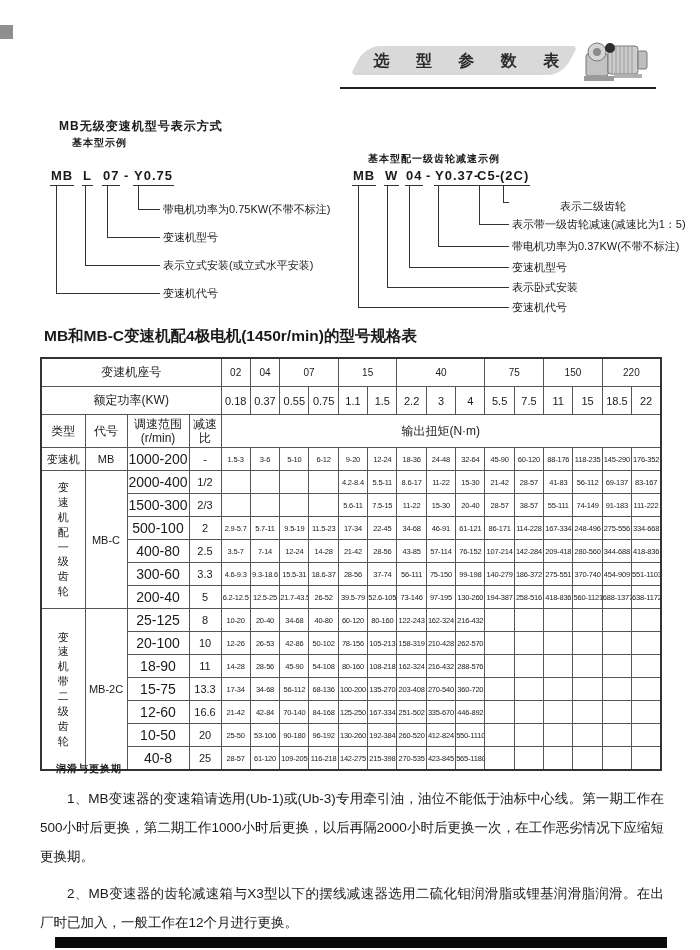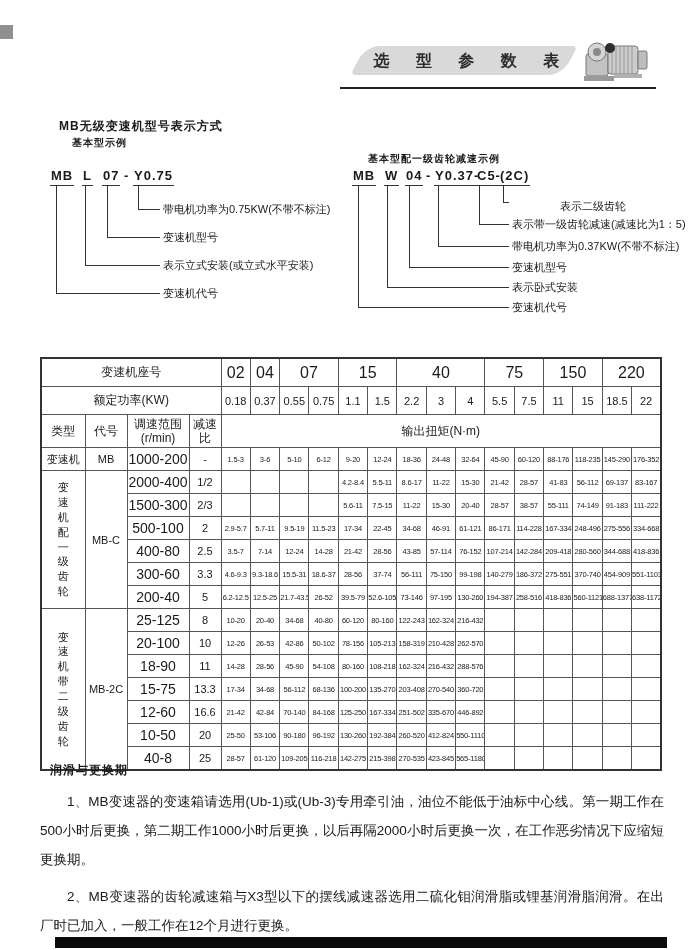--- a/index.html
+++ b/index.html
@@ -27,34 +27,34 @@
   .code.dash{border-bottom:none;}
   .conn{position:absolute;border-left:1px solid #333;border-bottom:1px solid #333;}
   .dlabel{position:absolute;font-size:11px;white-space:nowrap;}
 
   
   #spec-table{position:absolute;left:40px;top:357px;width:622px;border-collapse:collapse;
         table-layout:fixed;border:2px solid #333;}
   #spec-table th,#spec-table td{border:1px solid #555;text-align:center;vertical-align:middle;
         padding:0;font-weight:normal;overflow:hidden;}
   .lab{font-size:12px;height:27px;}
-  .frame{font-size:16px;}
+  .frame{font-size:10px;}
   .pw{font-size:11px;height:27px;}
   .lab2{font-size:12px;height:32px;}
   .pre{white-space:pre-line;line-height:1.2;margin-top:36px;}
   .typ{font-size:11px;}
   .typ.pre{line-height:1.35;}
   .codecell{font-size:11px;}
   .range{font-size:14px;height:22px;}
   .ratio{font-size:11px;}
   .sm{font-size:7.5px;letter-spacing:-0.2px;white-space:nowrap;}
 
   
   .lube{position:absolute;left:40px;top:762px;width:624px;}
-  .lube h3{margin:0 0 6px 10px;font-size:12px;font-weight:bold;letter-spacing:1px;}
+  .lube h3{margin:0 0 6px 16px;font-size:10px;font-weight:bold;letter-spacing:1px;}
   .lube p{margin:8px 0 3px 0;font-size:13.5px;line-height:29px;text-indent:2em;text-align:justify;}
 
   .bottom-bar{position:absolute;left:55px;top:937px;width:612px;height:11px;background:#0a0a0a;}
 </style>
 </head>
 <body>
 
 <div class="page">
 
   <div class="corner-mark"></div>
@@ -117,20 +117,21 @@
     <div class="conn" style="left:6px;top:17px;width:150px;height:122px;"></div>
 
     <span class="dlabel" style="left:160px;top:31px;margin-left:48px;">表示二级齿轮</span>
     <span class="dlabel" style="left:160px;top:49px;">表示带一级齿轮减速(减速比为1：5)</span>
     <span class="dlabel" style="left:160px;top:71px;">带电机功率为0.37KW(不带不标注)</span>
     <span class="dlabel" style="left:160px;top:92px;">变速机型号</span>
     <span class="dlabel" style="left:160px;top:112px;">表示卧式安装</span>
     <span class="dlabel" style="left:160px;top:132px;">变速机代号</span>
   </div>
 
+  <h2 class="h-table">MB和MB-C变速机配4极电机(1450r/min)的型号规格表</h2>
 
   <table id="spec-table">
     <colgroup>
       <col style="width:44px">
         <col style="width:42px">
         <col style="width:62px">
         <col style="width:32px">
       <col span="15">
     </colgroup>
     <tbody id="spec-body">

